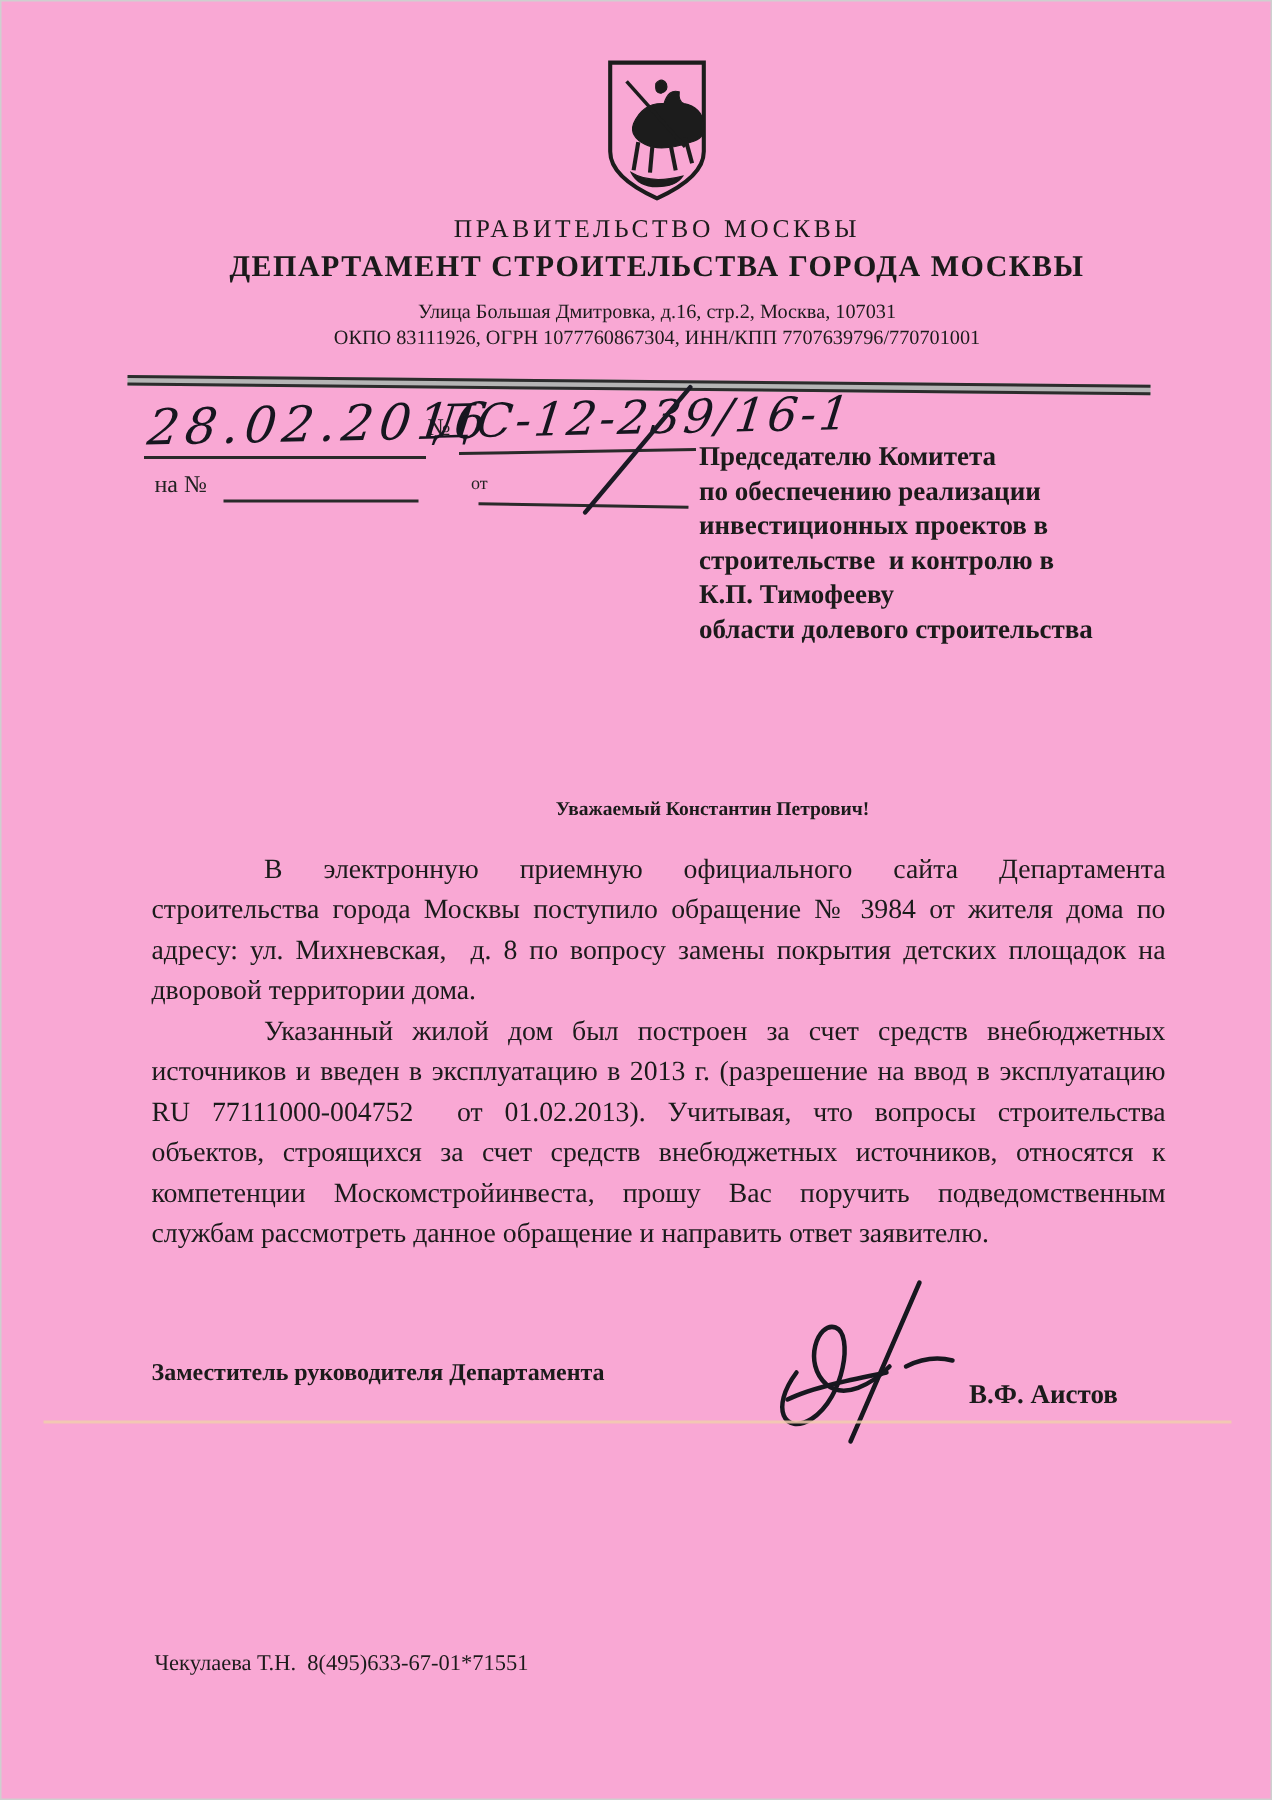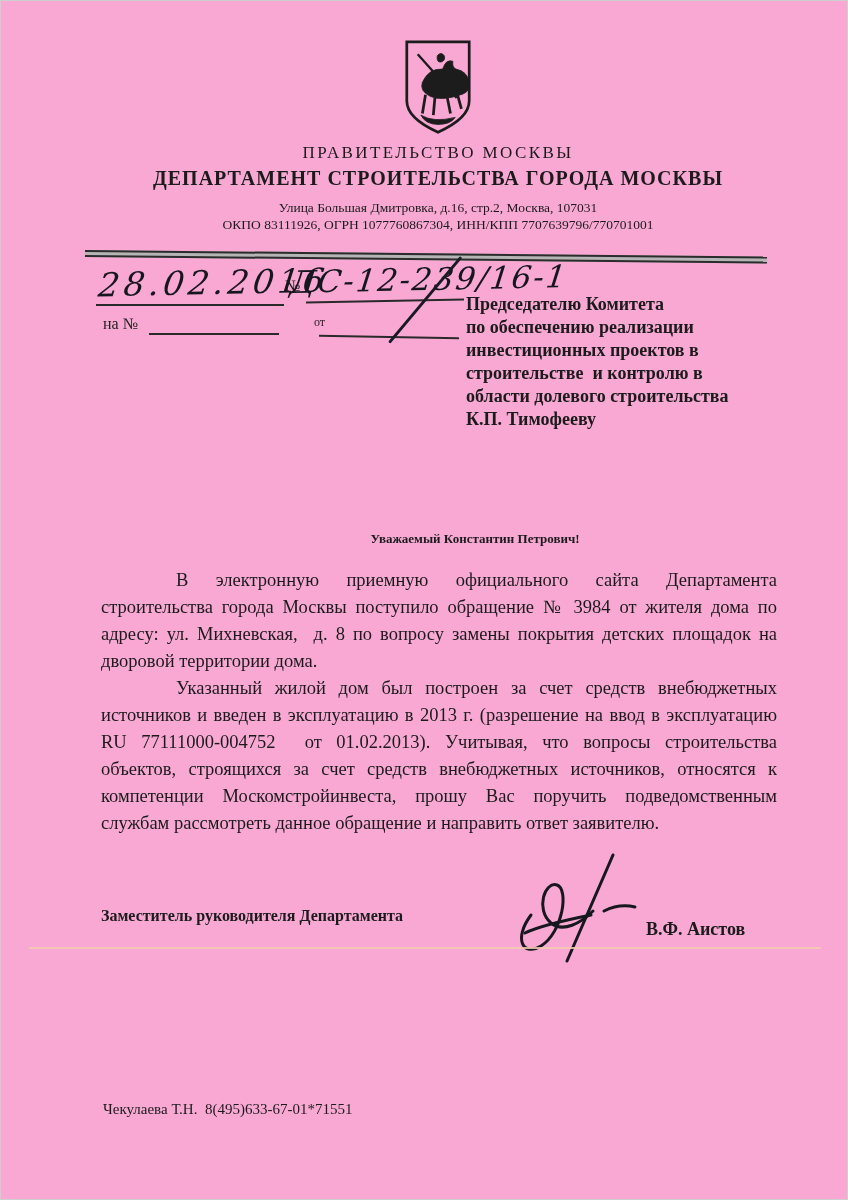--- a/index.html
+++ b/index.html
@@ -114,22 +114,22 @@
     <div class="uline u-f1"></div>
     <div class="uline u-f2"></div>
     <div class="slash-stroke"></div>
   </div>
 
   <div class="addressee">
     <div>Председателю Комитета</div>
     <div>по обеспечению реализации</div>
     <div>инвестиционных проектов в</div>
     <div>строительстве&nbsp; и контролю в</div>
+    <div>К.П. Тимофееву</div>
     <div>области долевого строительства</div>
-    <div>К.П. Тимофееву</div>
   </div>
 
   <div class="salutation">Уважаемый Константин Петрович!</div>
 
   <div class="bodytext">
     <p>В электронную приемную официального сайта Департамента строительства города Москвы поступило обращение № 3984 от жителя дома по адресу: ул. Михневская,&nbsp; д. 8 по вопросу замены покрытия детских площадок на дворовой территории дома.</p>
     <p>Указанный жилой дом был построен за счет средств внебюджетных источников и введен в эксплуатацию в 2013 г. (разрешение на ввод в эксплуатацию RU 77111000-004752&nbsp; от 01.02.2013). Учитывая, что вопросы строительства объектов, строящихся за счет средств внебюджетных источников, относятся к компетенции Москомстройинвеста, прошу Вас поручить подведомственным службам рассмотреть данное обращение и направить ответ заявителю.</p>
   </div>
 
 

